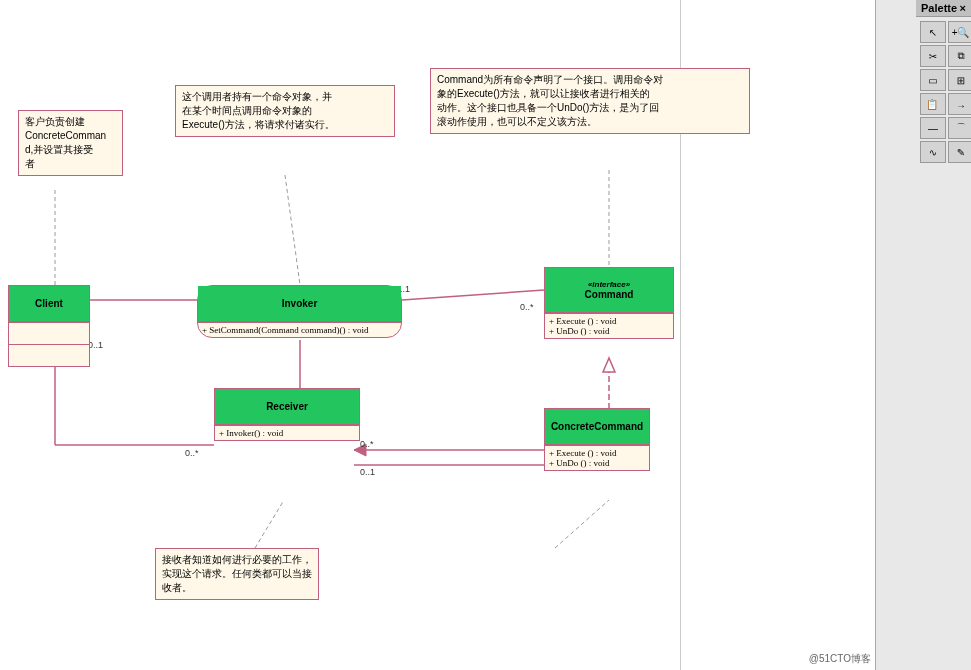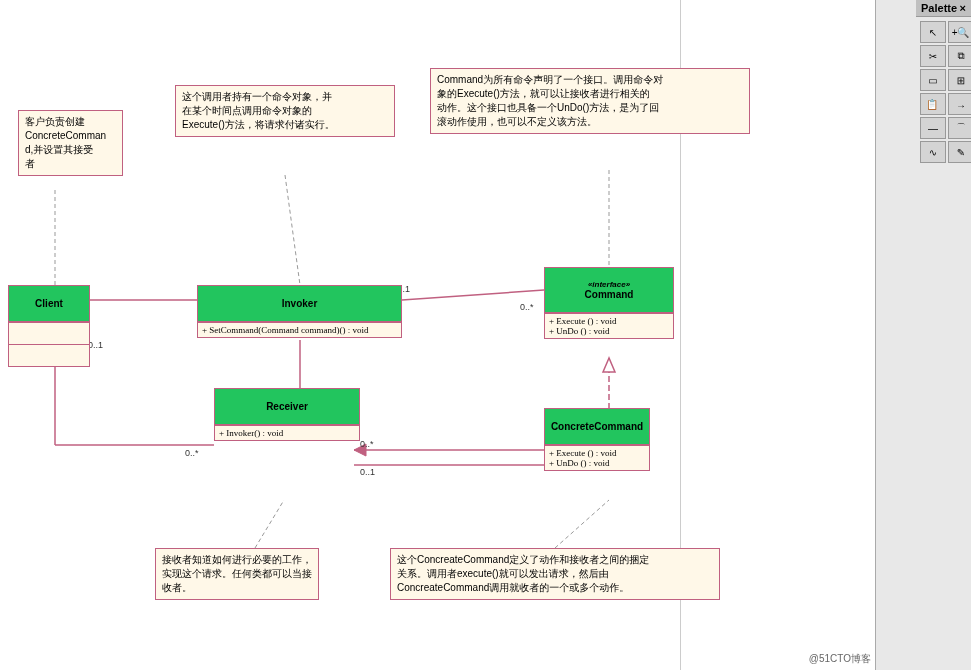--- a/index.html
+++ b/index.html
@@ -200,35 +200,30 @@
 动作。这个接口也具备一个UnDo()方法，是为了回
 滚动作使用，也可以不定义该方法。</span>
   </div>
 
   <div class="note-box" style="left:155px; top:548px; width:164px;">
     <span style="white-space:pre-line;">接收者知道如何进行必要的工作，
 实现这个请求。任何类都可以当接
 收者。</span>
   </div>
 
-  <div class="note-box" style="left:390px; top:548px; width:330px;">
-    <span style="white-space:pre-line;">这个ConcreateCommand定义了动作和接收者之间的捆定
-关系。调用者execute()就可以发出请求，然后由
-ConcreateCommand调用就收者的一个或多个动作。</span>
-  </div>
 
   <div class="uml-class" style="left:8px; top:285px; width:82px;">
     <div class="uml-class-header">
       <span>Client</span>
     </div>
     <div class="uml-class-section" style="height:22px;"></div>
     <div class="uml-class-section" style="height:22px;"></div>
   </div>
 
-  <div class="uml-class" style="left:197px; top:285px; width:205px;">
+  <div class="uml-class" style="left:197px; top:285px; width:205px;border-radius:15px;">
     <div class="uml-class-header">
       <span>Invoker</span>
     </div>
     <div class="uml-class-section">
       <div class="uml-class-method">
         <span>+ SetCommand(Command command)() : void</span>
       </div>
     </div>
   </div>
 

